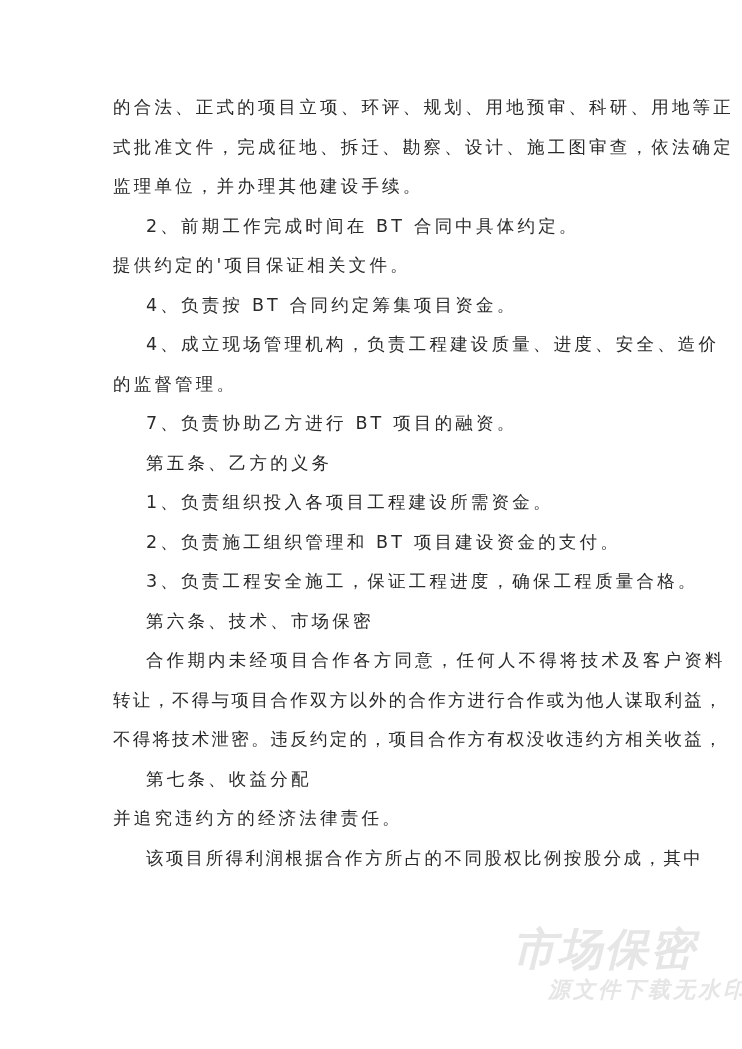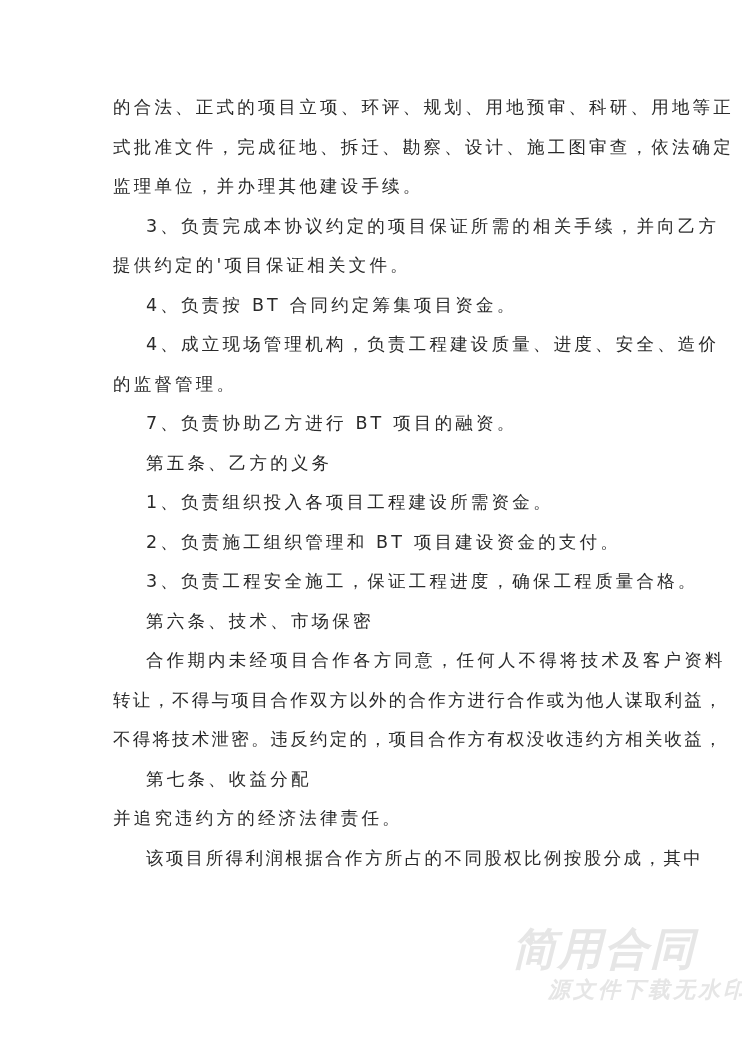--- a/index.html
+++ b/index.html
@@ -14,34 +14,34 @@
     .wm2 { left: 512px; top: 975px; font-size: 22px; letter-spacing: 3px; margin-left: 36px; }
   </style>
 </head>
 <body>
 
 <div class="page">
   <div class="content">
     <div class="line">的合法、正式的项目立项、环评、规划、用地预审、科研、用地等正</div>
     <div class="line">式批准文件，完成征地、拆迁、勘察、设计、施工图审查，依法确定</div>
     <div class="line">监理单位，并办理其他建设手续。</div>
-    <div class="line indent">3、负责完成本协议约定的项目保证所需的相关手续，并向乙方</div>
+    <div class="line indent">2、前期工作完成时间在 BT 合同中具体约定。</div>
     <div class="line">提供约定的'项目保证相关文件。</div>
     <div class="line indent">4、负责按 BT 合同约定筹集项目资金。</div>
     <div class="line indent">4、成立现场管理机构，负责工程建设质量、进度、安全、造价</div>
     <div class="line">的监督管理。</div>
     <div class="line indent">7、负责协助乙方进行 BT 项目的融资。</div>
     <div class="line indent">第五条、乙方的义务</div>
     <div class="line indent">1、负责组织投入各项目工程建设所需资金。</div>
     <div class="line indent">2、负责施工组织管理和 BT 项目建设资金的支付。</div>
     <div class="line indent">3、负责工程安全施工，保证工程进度，确保工程质量合格。</div>
     <div class="line indent">第六条、技术、市场保密</div>
     <div class="line indent">合作期内未经项目合作各方同意，任何人不得将技术及客户资料</div>
     <div class="line" style="letter-spacing:2.2px">转让，不得与项目合作双方以外的合作方进行合作或为他人谋取利益，</div>
     <div class="line" style="letter-spacing:2.2px">不得将技术泄密。违反约定的，项目合作方有权没收违约方相关收益，</div>
     <div class="line indent">第七条、收益分配</div>
     <div class="line">并追究违约方的经济法律责任。</div>
     <div class="line indent" style="letter-spacing:2.4px">该项目所得利润根据合作方所占的不同股权比例按股分成，其中</div>
   </div>
 
-  <div class="wm wm1">简用合同</div>
+  <div class="wm wm1">市场保密</div>
   <div class="wm wm2">源文件下载无水印</div>
 </div>
 
 </body></html>

